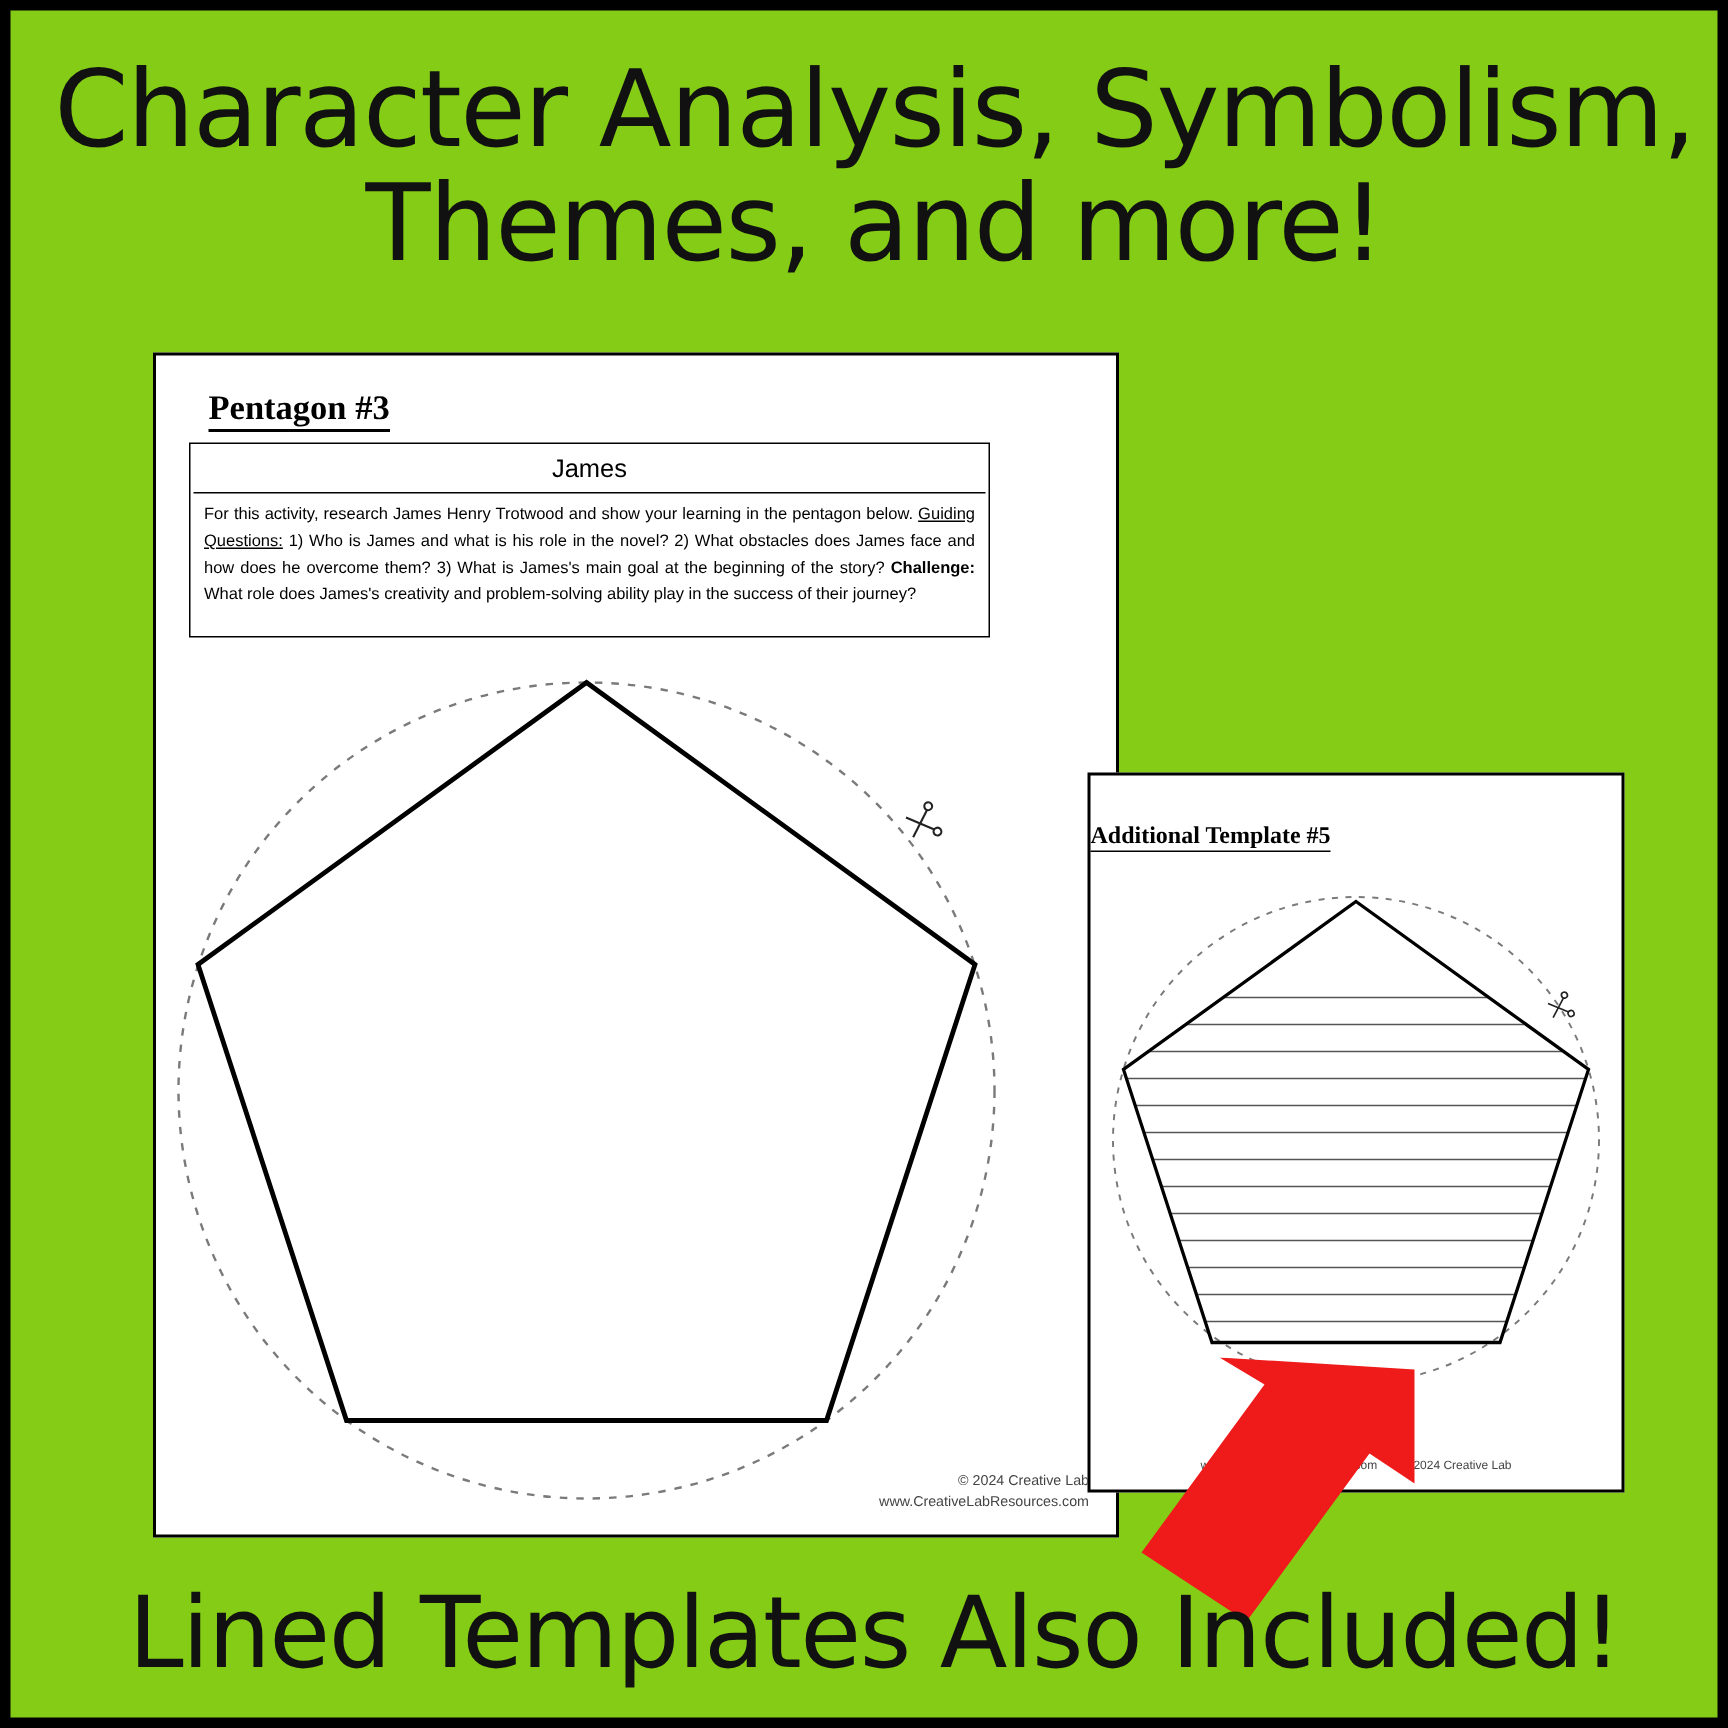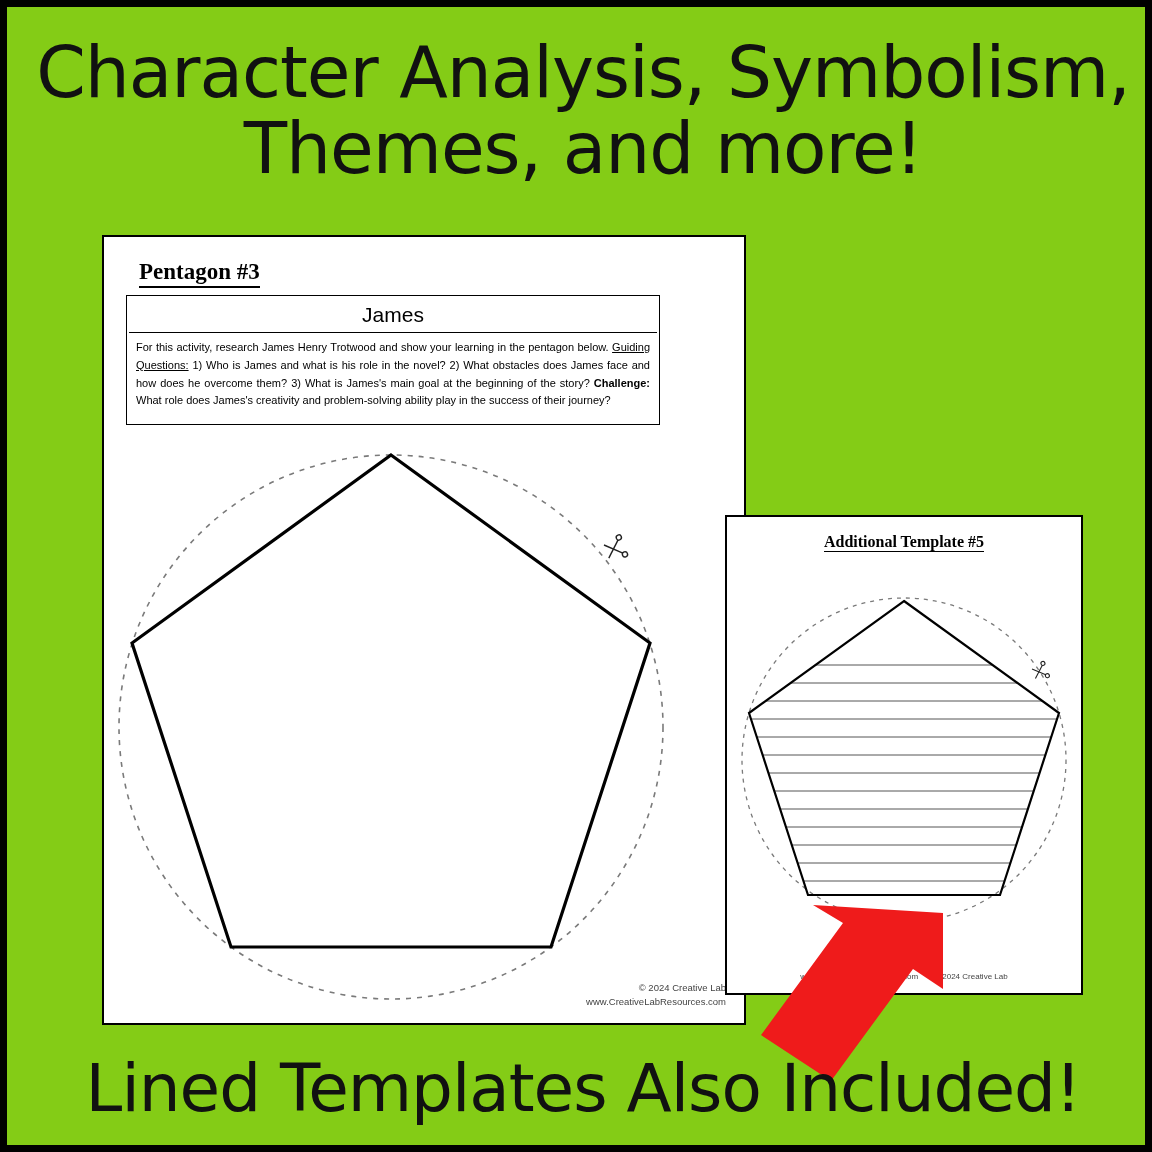--- a/index.html
+++ b/index.html
@@ -74,21 +74,21 @@
     top: 58px;
     width: 534px;
     height: 130px;
     border: 1.5px solid #000000;
     box-sizing: border-box;
     background: #fff;
   }
   .info-name {
     text-align: center;
     font-family: "Liberation Sans", sans-serif;
-    font-size: 21px;
+    font-size: 17px;
     color: #000;
     margin-top: 7px;
     border-bottom: 1px solid #000;
     padding-bottom: 5px;
     margin-left: 2px;
     margin-right: 2px;
   }
   .info-text {
     font-family: "Liberation Sans", sans-serif;
     font-size: 11px;
@@ -126,23 +126,22 @@
     top: 508px;
     width: 358px;
     height: 480px;
     background: #ffffff;
     border: 2px solid #000000;
     box-sizing: border-box;
   }
   .alt-title {
     position: absolute;
     left: 0;
-    top: 16px;
-    width: 100%;
-    text-align: center;
+    top: 32px;
+    width: 100%;
     font-family: "Liberation Serif", serif;
     font-weight: bold;
     font-size: 16px;
     color: #000;
   }
   .alt-title span {
     border-bottom: 1.5px solid #000;
     padding-bottom: 1px;
   }
   .alt-geo {

